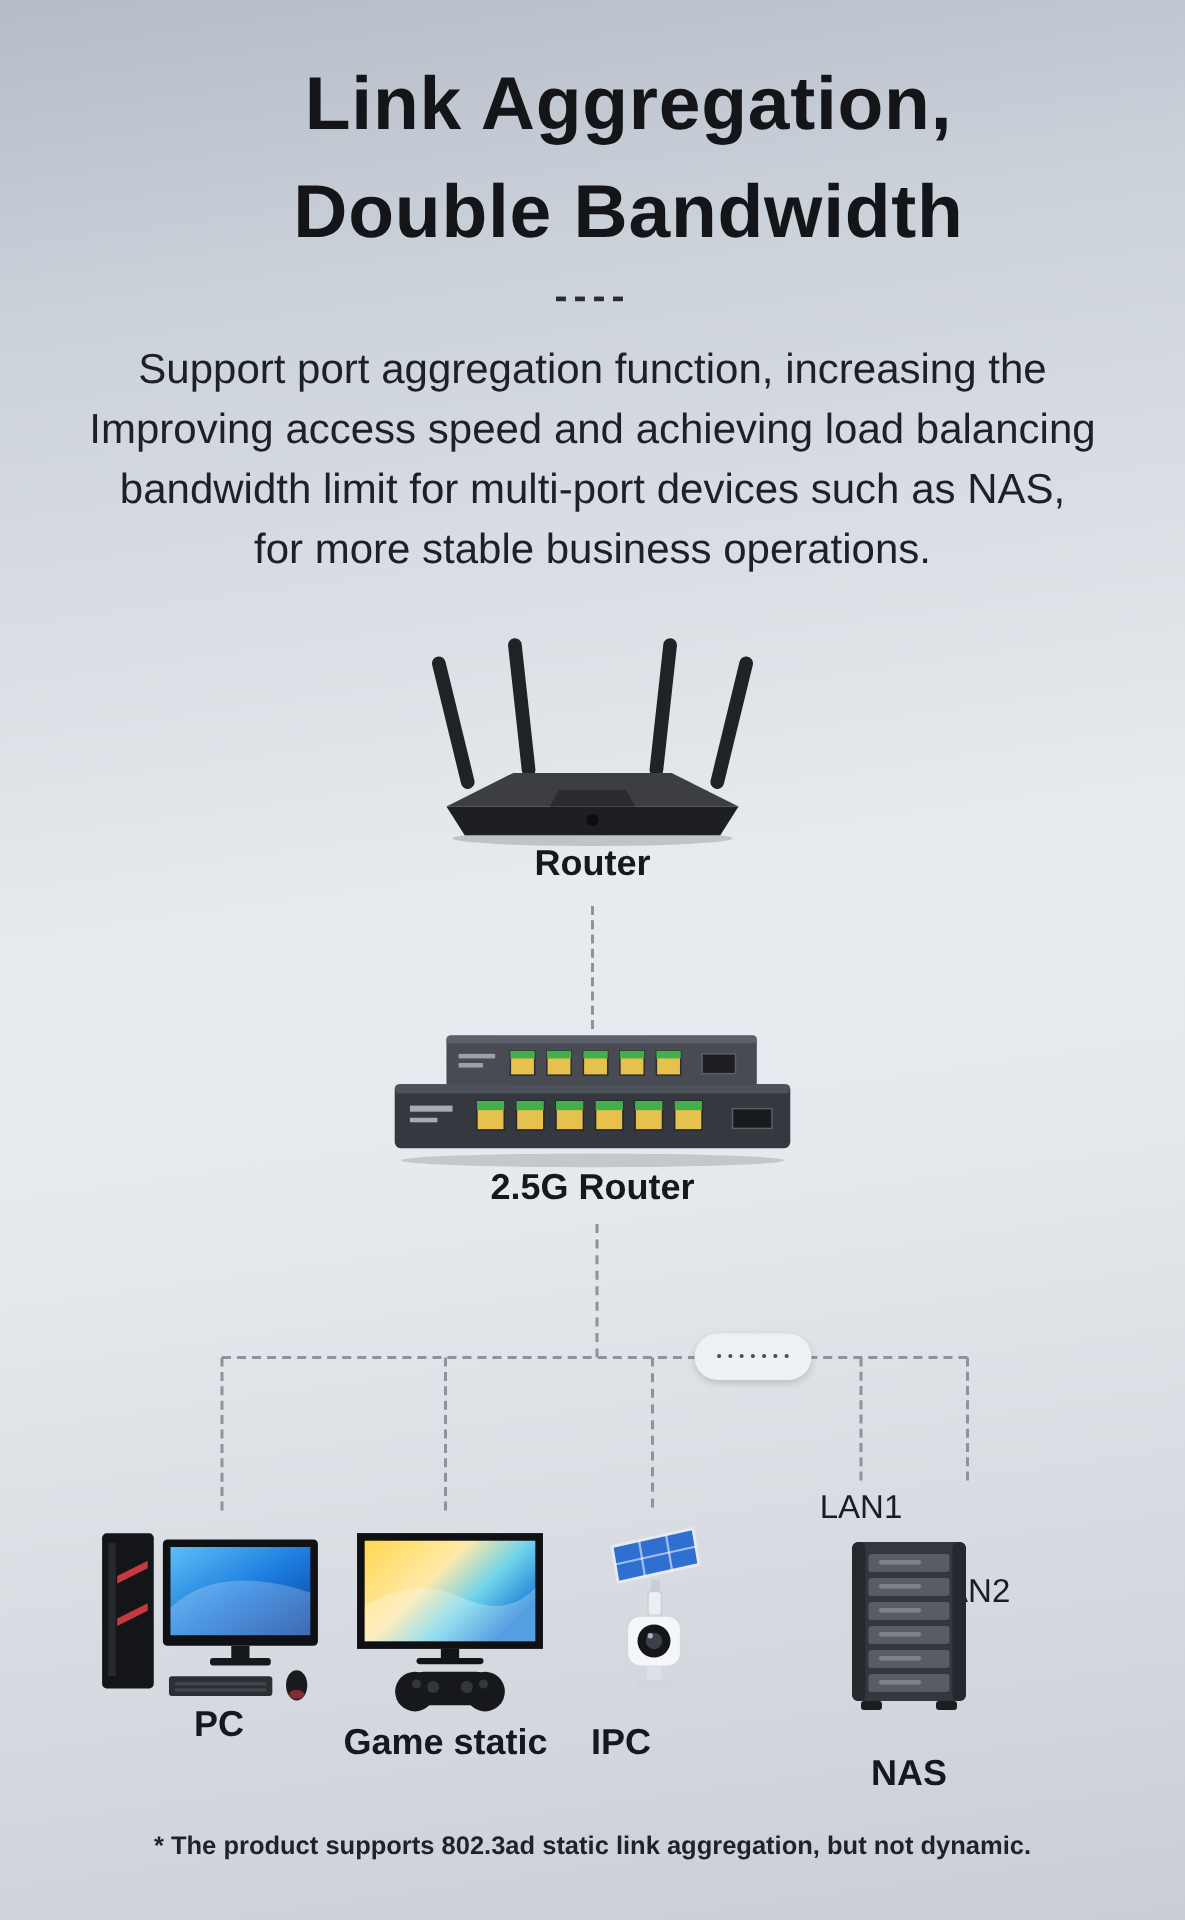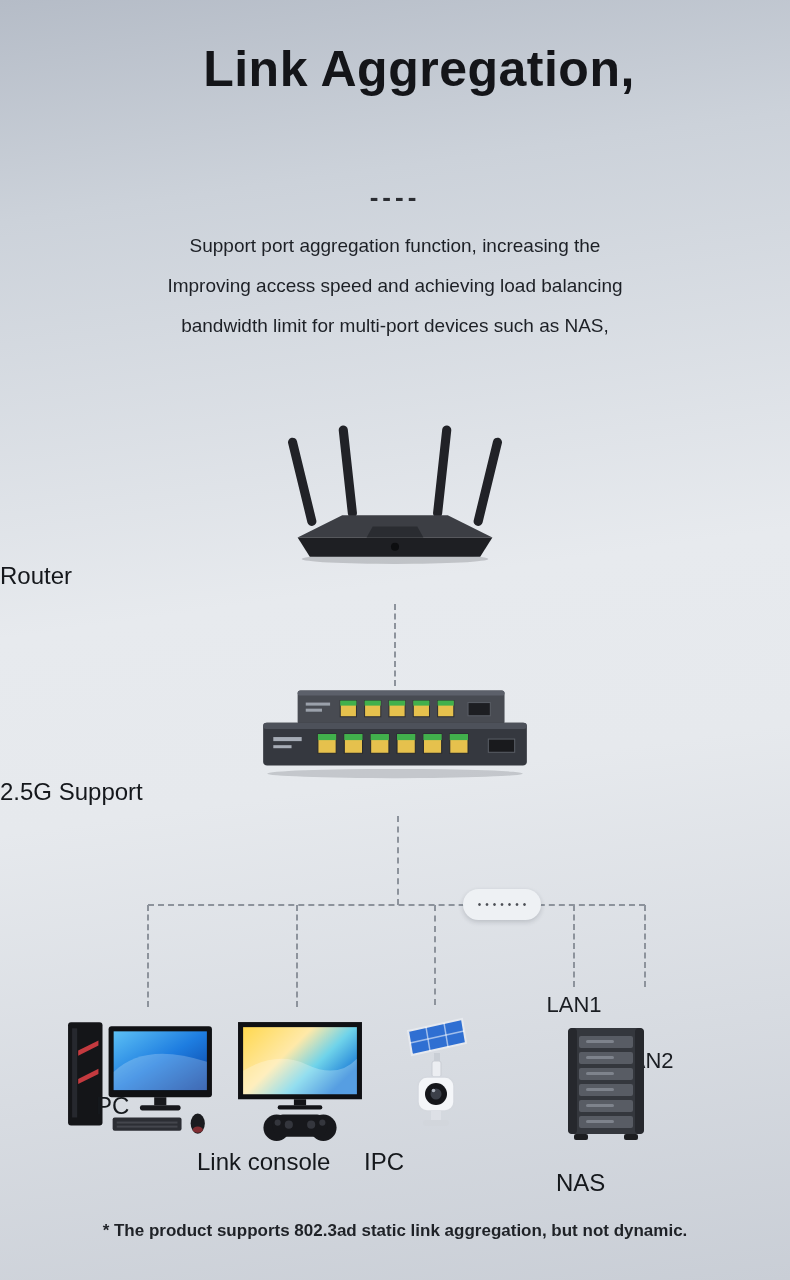--- a/index.html
+++ b/index.html
@@ -20,40 +20,40 @@
     font-size:50px; font-weight:800; letter-spacing:.5px; color:var(--text-dark,#141519);padding-left:48px;
   }
   .t1 { top:40px; }
   .t2 { top:112px; }
   .divider {
     position:absolute; top:182px; left:0; width:100%; text-align:center;
     font-size:26px; font-weight:700; letter-spacing:4px; color:#2b2d32;
   }
   .desc {
     position:absolute; top:226px; left:0; width:100%; text-align:center;
-    font-size:19px; line-height:40px; color:#1d2026;
+    font-size:28px; line-height:40px; color:#1d2026;
   }
   .caption {
-    position:absolute; font-size:24px; font-weight:400; color:#15181c;
+    position:absolute; text-align:center; font-size:24px; font-weight:700; color:#15181c;
   }
   .caption-sm {
     position:absolute; text-align:center; font-size:22px; font-weight:500; color:#1a1d22;
   }
   .vline { position:absolute; width:0; border-left:2px dashed var(--line,#8d939c); }
   .hline { position:absolute; height:0; border-top:2px dashed var(--line,#8d939c); }
   .ill { position:absolute; display:block; }
   .router-ill { left:283px; top:424px; width:224px; height:142px; }
   .switch-ill { left:253px; top:686px; width:284px; height:94px; }
   .pc-ill     { left:64px;  top:1016px; width:152px; height:130px; }
   .game-ill   { left:236px; top:1020px; width:128px; height:124px; }
   .ipc-ill    { left:401px; top:1014px; width:70px;  height:126px; }
   .nas-ill    { left:562px; top:1026px; width:88px;  height:116px; }
   .router-caption { top:562px; left:0; width:100%; }
   .switch-caption { top:778px; left:0; width:100%; }
-  .pc-caption   { top:1092px; left:96px;  width:100px; }
+  .pc-caption   { top:1136px; left:96px;  width:100px; }
   .game-caption { top:1148px; left:197px; width:200px; }
   .ipc-caption  { top:1148px; left:364px; width:100px; }
   .nas-caption  { top:1148px; left:556px; width:100px;margin-top:21px; }
   .lan1-caption { top:992px; left:539px; width:70px; }
   .lan2-caption { top:1048px; left:611px; width:70px; }
   .conn-router-switch { left:394px; top:604px; height:82px; }
   .conn-switch-bus    { left:397px; top:816px; height:89px; }
   .bus-line           { left:148px; top:904px; width:497px; }
   .drop-pc   { left:147px; top:905px; height:102px; }
   .drop-game { left:296px; top:905px; height:102px; }
@@ -72,26 +72,28 @@
     position:absolute; top:1221px; left:0; width:100%; text-align:center;
     font-size:17px; color:#1f2227;font-weight:bold;
   }
 </style>
 </head>
 <body>
 
 <div class="page">
 
   <div class="title-line t1">Link Aggregation,</div>
+  <div class="title-line t2">Double Bandwidth</div>
   <div class="divider">----</div>
 
   <div class="desc">
     <div>Support port aggregation function, increasing the</div>
     <div>Improving access speed and achieving load balancing</div>
     <div>bandwidth limit for multi-port devices such as NAS,</div>
+    <div>for more stable business operations.</div>
   </div>
 
   <svg class="ill router-ill" viewBox="0 0 220 140">
     <g stroke="#212227" stroke-width="9" stroke-linecap="round">
       <line x1="28" y1="96" x2="9" y2="18"></line>
       <line x1="68" y1="88" x2="59" y2="6"></line>
       <line x1="152" y1="88" x2="161" y2="6"></line>
       <line x1="192" y1="96" x2="211" y2="18"></line>
     </g>
     <ellipse cx="110" cy="133" rx="92" ry="5" fill="rgba(20,22,28,0.18)"></ellipse>
@@ -146,21 +148,21 @@
         <rect x="64" y="47" width="18" height="6" fill="#41b04c"></rect>
         <rect x="90" y="47" width="18" height="6" fill="#41b04c"></rect>
         <rect x="116" y="47" width="18" height="6" fill="#41b04c"></rect>
         <rect x="142" y="47" width="18" height="6" fill="#41b04c"></rect>
         <rect x="168" y="47" width="18" height="6" fill="#41b04c"></rect>
         <rect x="194" y="47" width="18" height="6" fill="#41b04c"></rect>
       </g>
       <rect x="232" y="52" width="26" height="13" fill="#191a1d" stroke="#5a5e66" stroke-width="1"></rect>
     </g>
   </svg>
-  <div class="caption switch-caption">2.5G Support</div>
+  <div class="caption switch-caption">2.5G Router</div>
 
   <div class="vline conn-switch-bus"></div>
   <div class="hline bus-line"></div>
 
   <div class="dots-pill">
     <span>•••••••</span>
   </div>
 
   <div class="vline drop-pc"></div>
   <div class="vline drop-game"></div>
@@ -269,19 +271,19 @@
       <rect x="17" y="90" width="54" height="12" rx="2" fill="#585c64"></rect>
         <rect x="24" y="94" width="28" height="3" rx="1.5" fill="#7e838c"></rect>
     </g>
     <g>
       <rect x="12" y="108" width="14" height="6" rx="2" fill="#1c1d20"></rect>
       <rect x="62" y="108" width="14" height="6" rx="2" fill="#1c1d20"></rect>
     </g>
   </svg>
 
   <div class="caption pc-caption">PC</div>
-  <div class="caption game-caption">Link console</div>
+  <div class="caption game-caption">Game static</div>
   <div class="caption ipc-caption">IPC</div>
   <div class="caption nas-caption">NAS</div>
 
   <div class="footnote">*  The product supports 802.3ad static link aggregation, but not dynamic.</div>
 
 </div>
 
 </body></html>

